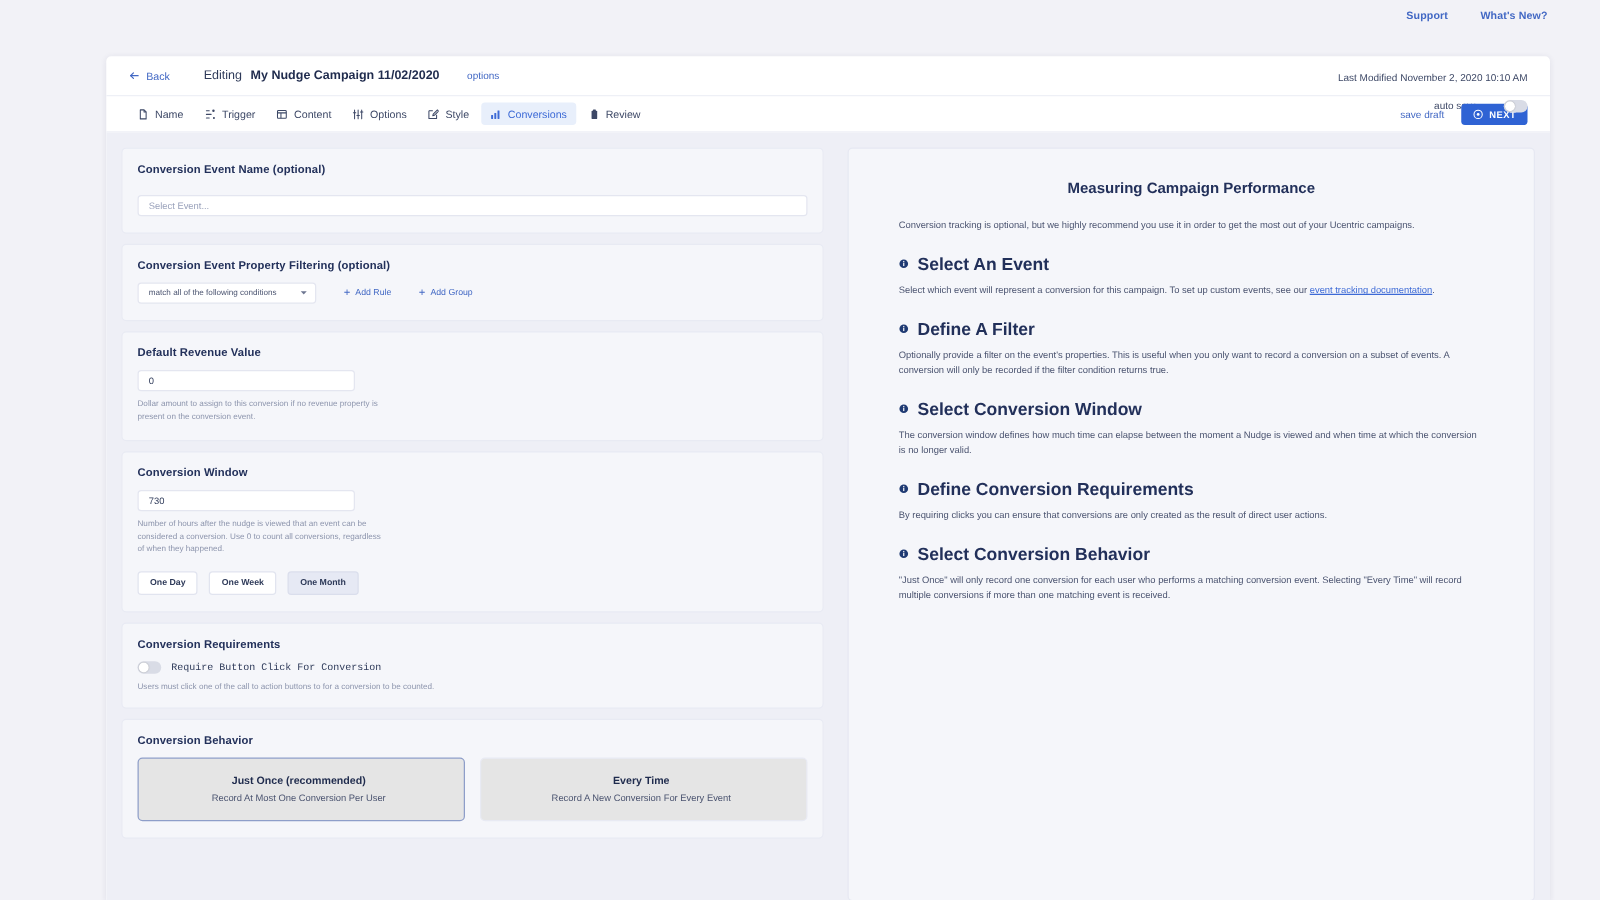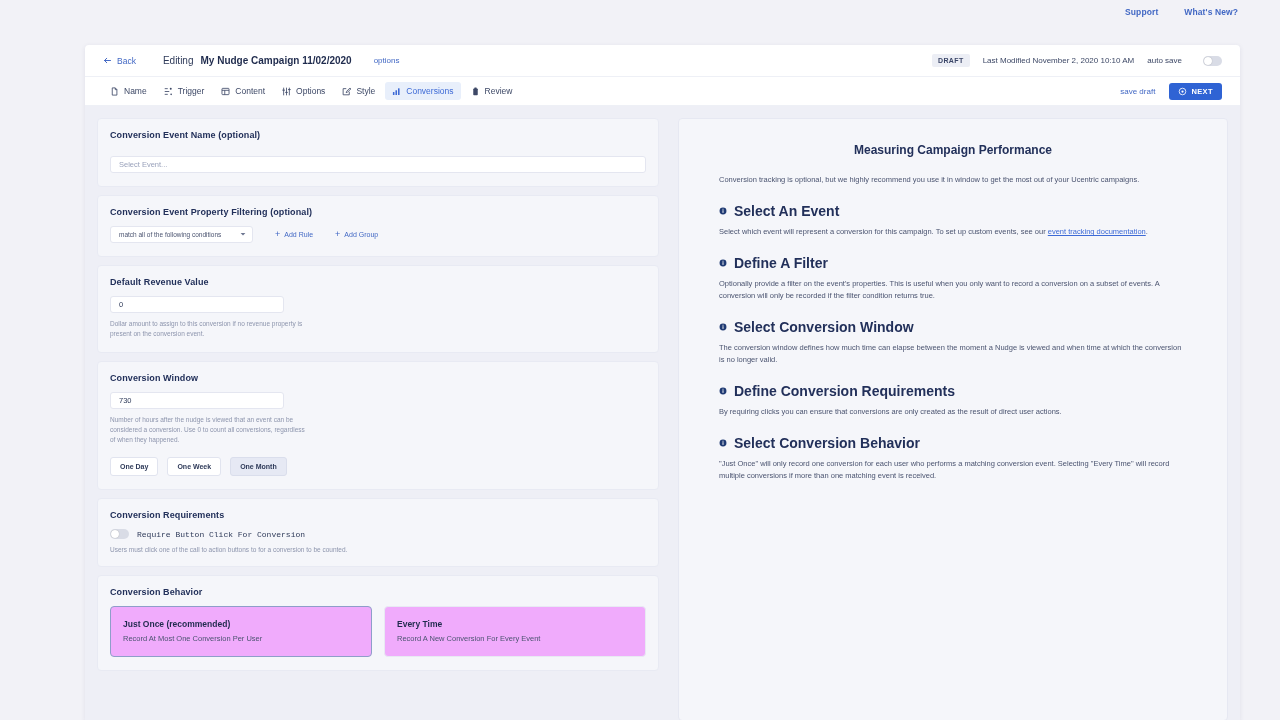--- a/index.html
+++ b/index.html
@@ -50,21 +50,21 @@
   .editing-label {
     margin-left: 27px; font-size: 10px; color: #2e3a59; font-weight: 400;
   }
   .campaign-name {
     margin-left: 7px; font-size: 10px; color: #1f2b4d; font-weight: 700;
   }
   .options-link {
     margin-left: 22px; font-size: 8px; color: #4268c4; cursor: pointer;
   }
   .head-right {
-    margin-left: auto; display: flex; align-items: center; gap: 13px;
+    margin-left: auto; display: flex; align-items: flex-end; gap: 13px; flex-direction: column;
   }
   .draft-badge {
     background: #eceef5; color: #3b4668;
     font-size: 7px; font-weight: 700; letter-spacing: .4px;
     padding: 3px 6px; border-radius: 2px;
   }
   .last-modified { font-size: 8px; color: #3d4866; }
   .autosave-wrap { display: flex; align-items: center; gap: 21px; }
   .autosave-label { font-size: 8px; color: #3d4866; }
   .toggle {
@@ -181,25 +181,26 @@
 
   
   .togrow { display: flex; align-items: center; gap: 8px; }
   .togrow .lbl { font-size: 8px; color: #2e3a59; font-weight: 400; font-family: Liberation Mono, monospace; }
   .req-helper { font-size: 6.5px; color: #8d95ad; margin-top: 7px; max-width: 420px; }
 
   
   .choices { display: flex; gap: 12px; margin-top: 4px; }
   .choice {
     flex: 1 1 0;
-    background: #f0abfc;
+    background: #e5e5e5;
     border: 1px solid #e8eaf3;
     border-radius: 4px;
     padding: 12px 16px 13px 12px;
     cursor: pointer;
+    text-align: center;
   }
   .choice.selected { border: 1px solid #8e9ec9; }
   .choice .ctitle { font-size: 8.5px; font-weight: 700; color: #1f2b4d; }
   .choice .csub { font-size: 7.5px; color: #4b5470; margin-top: 5px; }
 
   
   .panel-title {
     text-align: center; font-size: 12px; font-weight: 700;
     color: #22305a; margin-bottom: 17px;
   }
@@ -418,21 +419,21 @@
           <div class="choice">
             <div class="ctitle">Every Time</div>
             <div class="csub">Record A New Conversion For Every Event</div>
           </div>
         </div>
       </div>
     </div>
 
     <div class="col-right">
       <div class="panel-title">Measuring Campaign Performance</div>
-      <div class="panel-intro">Conversion tracking is optional, but we highly recommend you use it in window to get the most out of your Ucentric campaigns.</div>
+      <div class="panel-intro">Conversion tracking is optional, but we highly recommend you use it in order to get the most out of your Ucentric campaigns.</div>
 
       <div class="sect">
         <div class="sect-head">
           <span>
             <svg class="infoicon" viewBox="0 0 12 12">
                 <circle cx="6" cy="6" r="5.2" fill="#1f3a73"></circle>
                 <rect x="5.3" y="4.8" width="1.4" height="4" fill="#fff"></rect>
                 <rect x="5.3" y="2.6" width="1.4" height="1.5" fill="#fff"></rect>
               </svg>
           </span>

